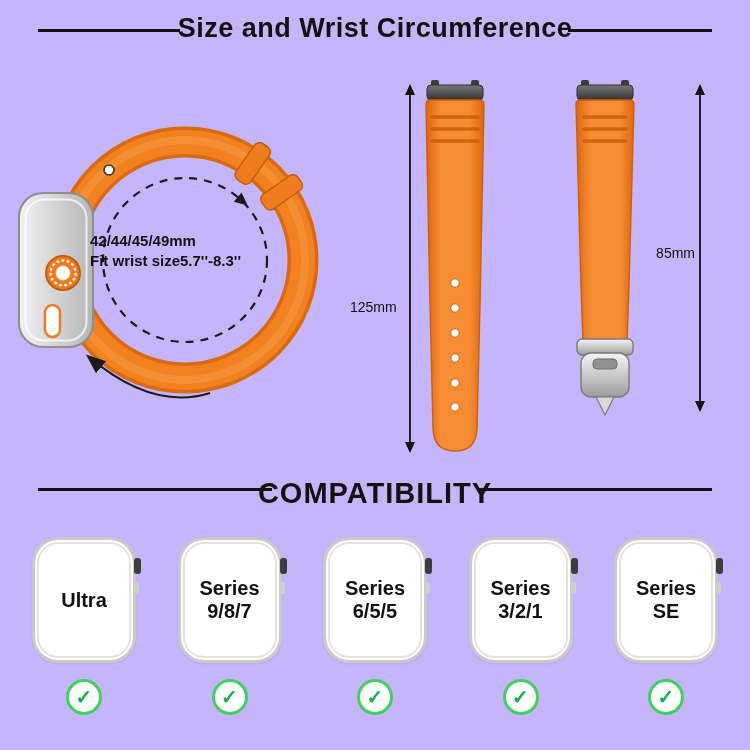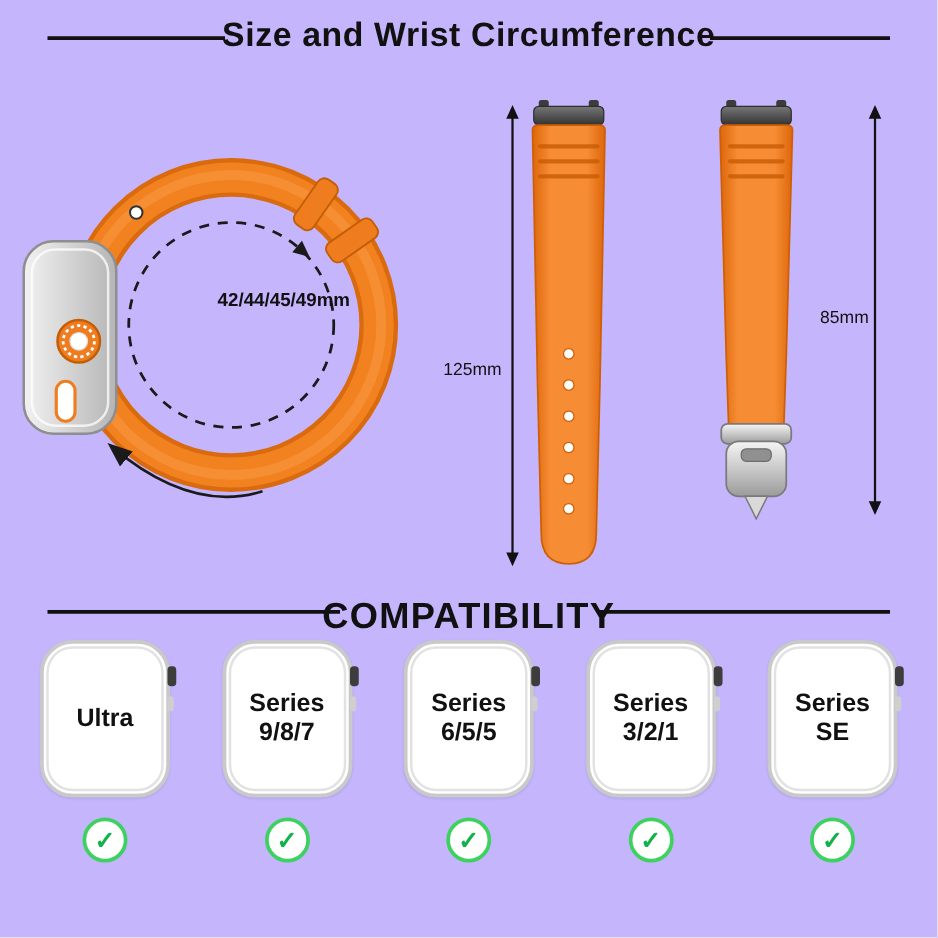--- a/index.html
+++ b/index.html
@@ -10,40 +10,40 @@
   
   .header-title{
     position:absolute;top:13px;left:0;width:750px;text-align:center;
     font-size:27px;font-weight:bold;letter-spacing:0.5px;
   }
   .rule{position:absolute;height:3px;background:#111;top:29px;}
   .rule-left{left:38px;width:142px;}
   .rule-right{left:568px;width:144px;}
   
   .center-text{
-    position:absolute;left:90px;top:231px;width:190px;text-align:right;
+    position:absolute;left:90px;top:231px;width:190px;text-align:left;
     font-size:15px;font-weight:bold;line-height:1.35;
   }
   .dim-label{position:absolute;font-size:14px;font-weight:400;}
-  .dim-125{left:350px;top:287px;width:56px;text-align:center;}
+  .dim-125{left:350px;top:299px;width:56px;text-align:left;}
   .dim-85{left:645px;top:245px;width:50px;text-align:right;}
   .size-note{
     position:absolute;left:502px;top:421px;width:220px;text-align:center;
     font-size:19px;font-weight:500;
   }
   
   .compat-title{
     position:absolute;top:477px;left:0;width:750px;text-align:center;
     font-size:29px;font-weight:bold;letter-spacing:1px;
   }
   .rule-compat{top:488px;}
   .rule-compat-left{left:38px;width:234px;}
   .rule-compat-right{left:478px;width:234px;}
   .models-row{
-    position:absolute;top:512px;left:18px;width:714px;
+    position:absolute;top:537px;left:18px;width:714px;
     display:flex;justify-content:space-between;
   }
   .model{width:132px;display:flex;flex-direction:column;align-items:center;}
   .watch-frame{
     width:98px;height:120px;border:3px solid #c9c9c9;border-radius:26px;background:#fff;
     box-shadow:inset 0 0 0 2px #ffffff, inset 0 0 0 4px #e2e2e2, 0 1px 2px rgba(0,0,0,0.08);
     position:relative;display:flex;align-items:center;justify-content:center;
   }
   .crown-nub{position:absolute;right:-8px;top:18px;width:7px;height:16px;background:#3d3d3d;border-radius:3px;}
   .side-nub{position:absolute;right:-6px;top:42px;width:5px;height:12px;background:#cfcfcf;border-radius:3px;}
@@ -94,20 +94,21 @@
     </g>
     <g>
       <circle cx="180" cy="205" r="82" fill="none" stroke="#1a1a1a" stroke-width="2.2" stroke-dasharray="8 7"></circle>
       <polygon points="0,-6 13,0 0,6" transform="translate(232.7 142.2) rotate(40)" fill="#1a1a1a"></polygon>
       <path d="M 205,338 Q 148,356 84,302" fill="none" stroke="#1a1a1a" stroke-width="2.2" marker-end="url(#arrowM)"></path>
     </g>
   </svg>
 
   <div class="center-text">
     <div>42/44/45/49mm</div>
+    <div>Fit wrist size5.7''-8.3''</div>
   </div>
 
   <svg viewBox="0 0 385 420" style="left:365px;top:55px;width:385px;height:420px">
     <defs>
       <linearGradient id="strapGrad" x1="0" y1="0" x2="1" y2="0">
         <stop offset="0" stop-color="#de660a"></stop>
         <stop offset="0.25" stop-color="#f68d35"></stop>
         <stop offset="0.75" stop-color="#f68d35"></stop>
         <stop offset="1" stop-color="#de660a"></stop>
       </linearGradient>

